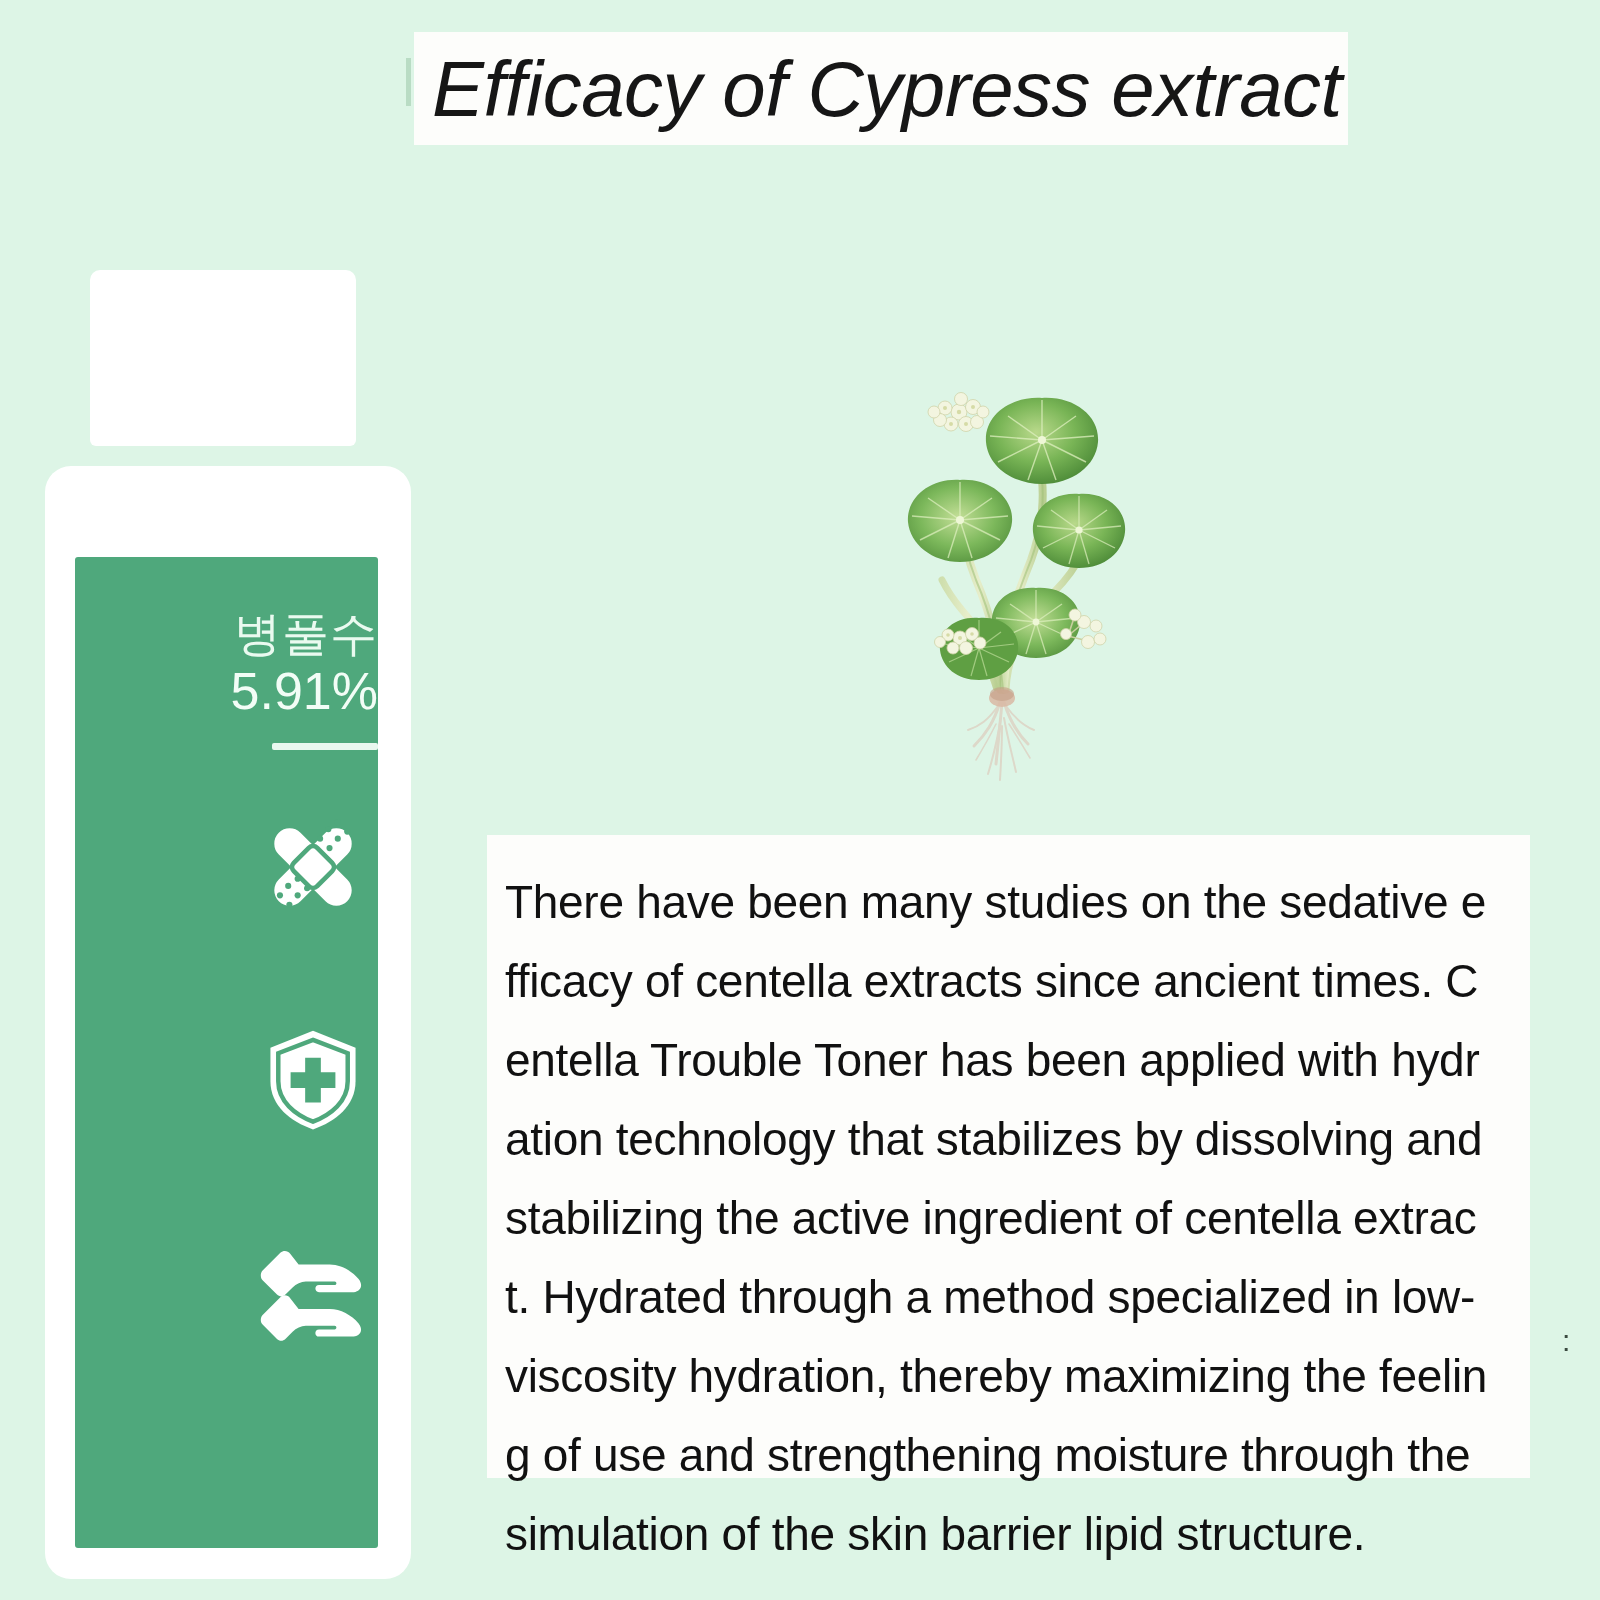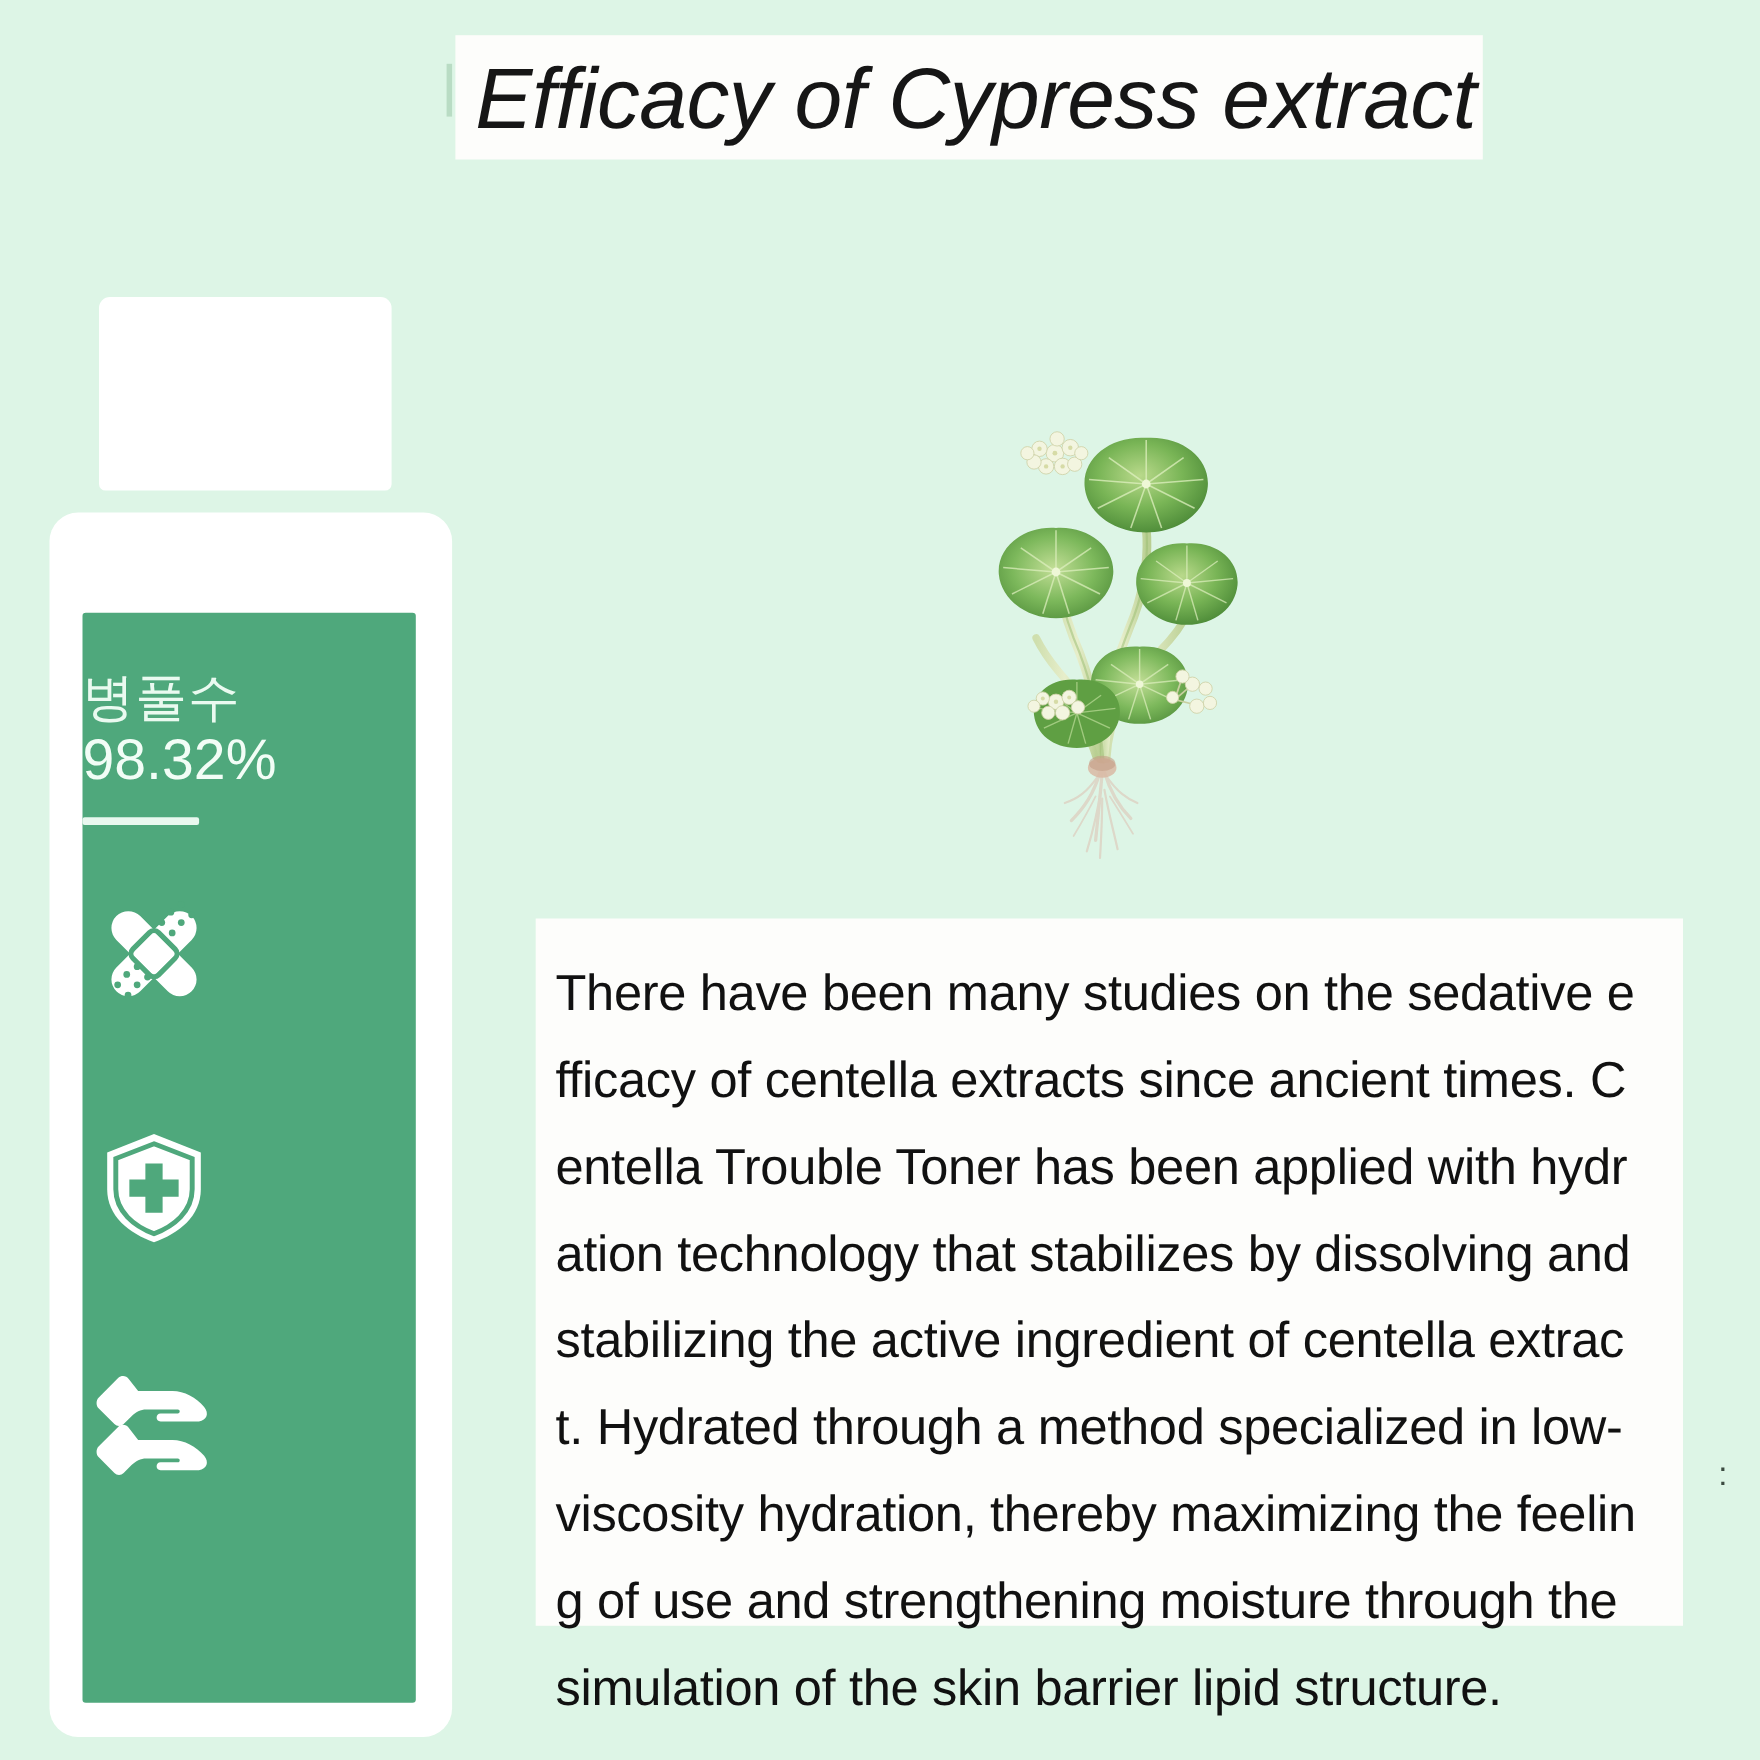--- a/index.html
+++ b/index.html
@@ -75,21 +75,21 @@
   .bottle-label {
     position: absolute;
     left: 75px;
     top: 557px;
     width: 303px;
     height: 991px;
     background: #4fa87c;
     border-radius: 3px;
     display: flex;
     flex-direction: column;
-    align-items: flex-start;
+    align-items: flex-end;
   }
   .label-brand {
     margin-top: 52px;
     font-size: 47px;
     color: #eafaf0;
     letter-spacing: 1px;
     line-height: 1.05;
     text-align: center;
   }
   .label-pct {
@@ -172,21 +172,21 @@
   <div class="title-tick"></div>
   <div class="title-banner">
     <div class="title-text">Efficacy of Cypress extract</div>
   </div>
 
   <div class="bottle-cap"></div>
   <div class="bottle-body"></div>
 
   <div class="bottle-label">
     <div class="label-brand">병풀수</div>
-    <div class="label-pct">98.32%</div>
+    <div class="label-pct">5.91%</div>
     <div class="label-divider"></div>
 
     <div class="label-icons">
 
       <div class="label-icon">
         <svg viewBox="0 0 100 100" width="118" height="118" aria-hidden="true">
           <g fill="#ffffff">
             <rect x="9" y="37" width="82" height="26" rx="13" transform="rotate(45 50 50)"></rect>
             <rect x="9" y="37" width="82" height="26" rx="13" transform="rotate(-45 50 50)"></rect>
           </g>

